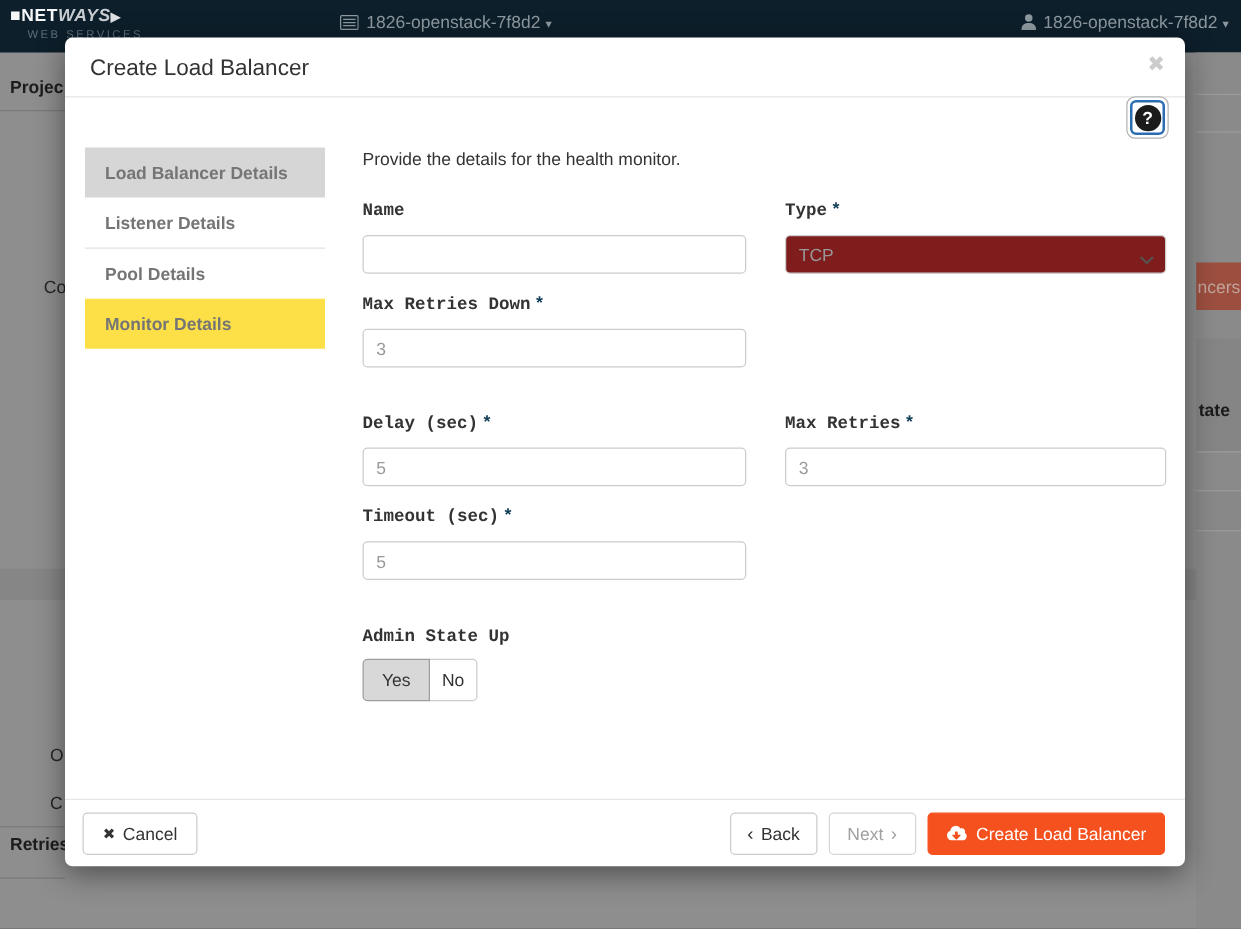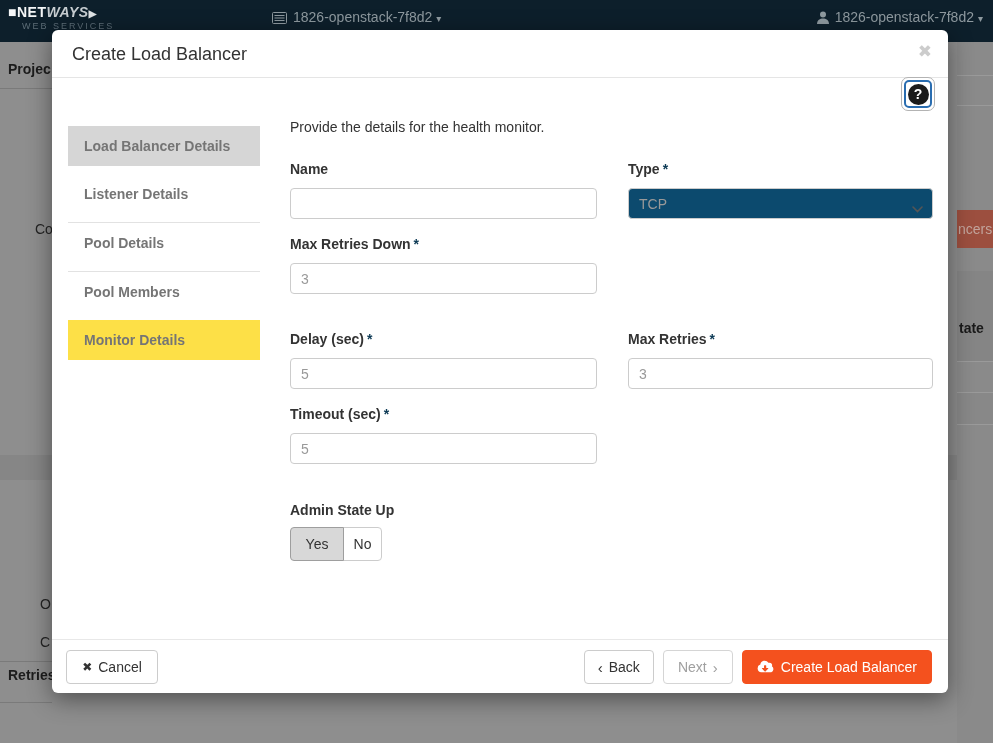--- a/index.html
+++ b/index.html
@@ -53,40 +53,40 @@
     display:flex; align-items:center; justify-content:center; background:#fff;
   }
   .help-circle {
     width:21px; height:21px; border-radius:50%; background:#1b1b1b;
     color:#fff; font-size:14px; font-weight:bold; text-align:center; line-height:21px;
   }
   
   .steps { position:absolute; left:16px; top:88px; width:192px; }
   .step {
     padding:9px 16px; font-size:14px; font-weight:bold; color:#757575;
-    line-height:22px; cursor:pointer; border-top:1px solid #e2e2e2;margin-top:8px;
+    line-height:22px; cursor:pointer; border-top:1px solid #e2e2e2;
   }
   .step:first-child { border-top:none; }
   .step.active1 { background:#d6d6d6; border-top:none; }
   .step.active1 + .step { border-top:none; }
   .step.active2 { background:#fde047; border-top:none; }
   
   .intro { position:absolute; left:238px; top:89px; font-size:14px; color:#333; }
-  .f-label { position:absolute; font-size:14px; font-weight:bold; color:#333; }
+  .f-label { position:absolute; font-size:14px; font-weight:bold; color:#333;font-family:Liberation Mono, monospace; }
   .req { color:#0d3a55; font-weight:bold; margin-left:3px; }
   .f-input {
     position:absolute; height:31px; border:1px solid #cccccc; border-radius:4px;
     font-size:14px; color:#555; padding:0 10px; background:#fff;
     font-family:"Liberation Sans", sans-serif;
   }
   .f-input::placeholder { color:#999; opacity:1; }
   .sel-wrap { position:absolute; height:31px; }
   .sel-wrap select {
     width:100%; height:100%; border:1px solid #cccccc; border-radius:4px;
-    font-size:14px; color:#999; padding:0 10px; background:#0c4a6e;
+    font-size:14px; color:#999; padding:0 10px; background:#7f1d1d;
     appearance:none; -webkit-appearance:none; -moz-appearance:none;
     font-family:"Liberation Sans", sans-serif; cursor:pointer;
   }
   .sel-chevron { position:absolute; right:10px; top:11px; pointer-events:none; }
   .toggle { position:absolute; display:flex;border-radius:7px; }
   .tg-btn {
     height:34px; font-size:14px; color:#333; background:#fff;
     border:1px solid #cccccc; cursor:pointer; font-family:"Liberation Sans", sans-serif;
   }
   .tg-yes { width:54px; border-radius:4px 0 0 4px; background:#d8d8d8; border-color:#9e9e9e; z-index:2; }
@@ -178,21 +178,20 @@
     <div class="help-btn">
       <div class="help-ring">
         <div class="help-circle">?</div>
       </div>
     </div>
 
     <div class="steps">
       <div class="step active1">Load Balancer Details</div>
       <div class="step">Listener Details</div>
       <div class="step">Pool Details</div>
-      <div class="step">Pool Members</div>
       <div class="step active2">Monitor Details</div>
     </div>
 
     <div class="intro">Provide the details for the health monitor.</div>
 
     <div class="f-label" style="left:238px; top:131px;"><span>Name</span></div>
     <input class="f-input" style="left: 238px; top: 158px; width: 307px;" placeholder="">
 
     <div class="f-label" style="left:576px; top:131px;"><span>Type</span><span class="req">*</span></div>
     <div class="sel-wrap" style="left:576px; top:158px; width:305px;">

